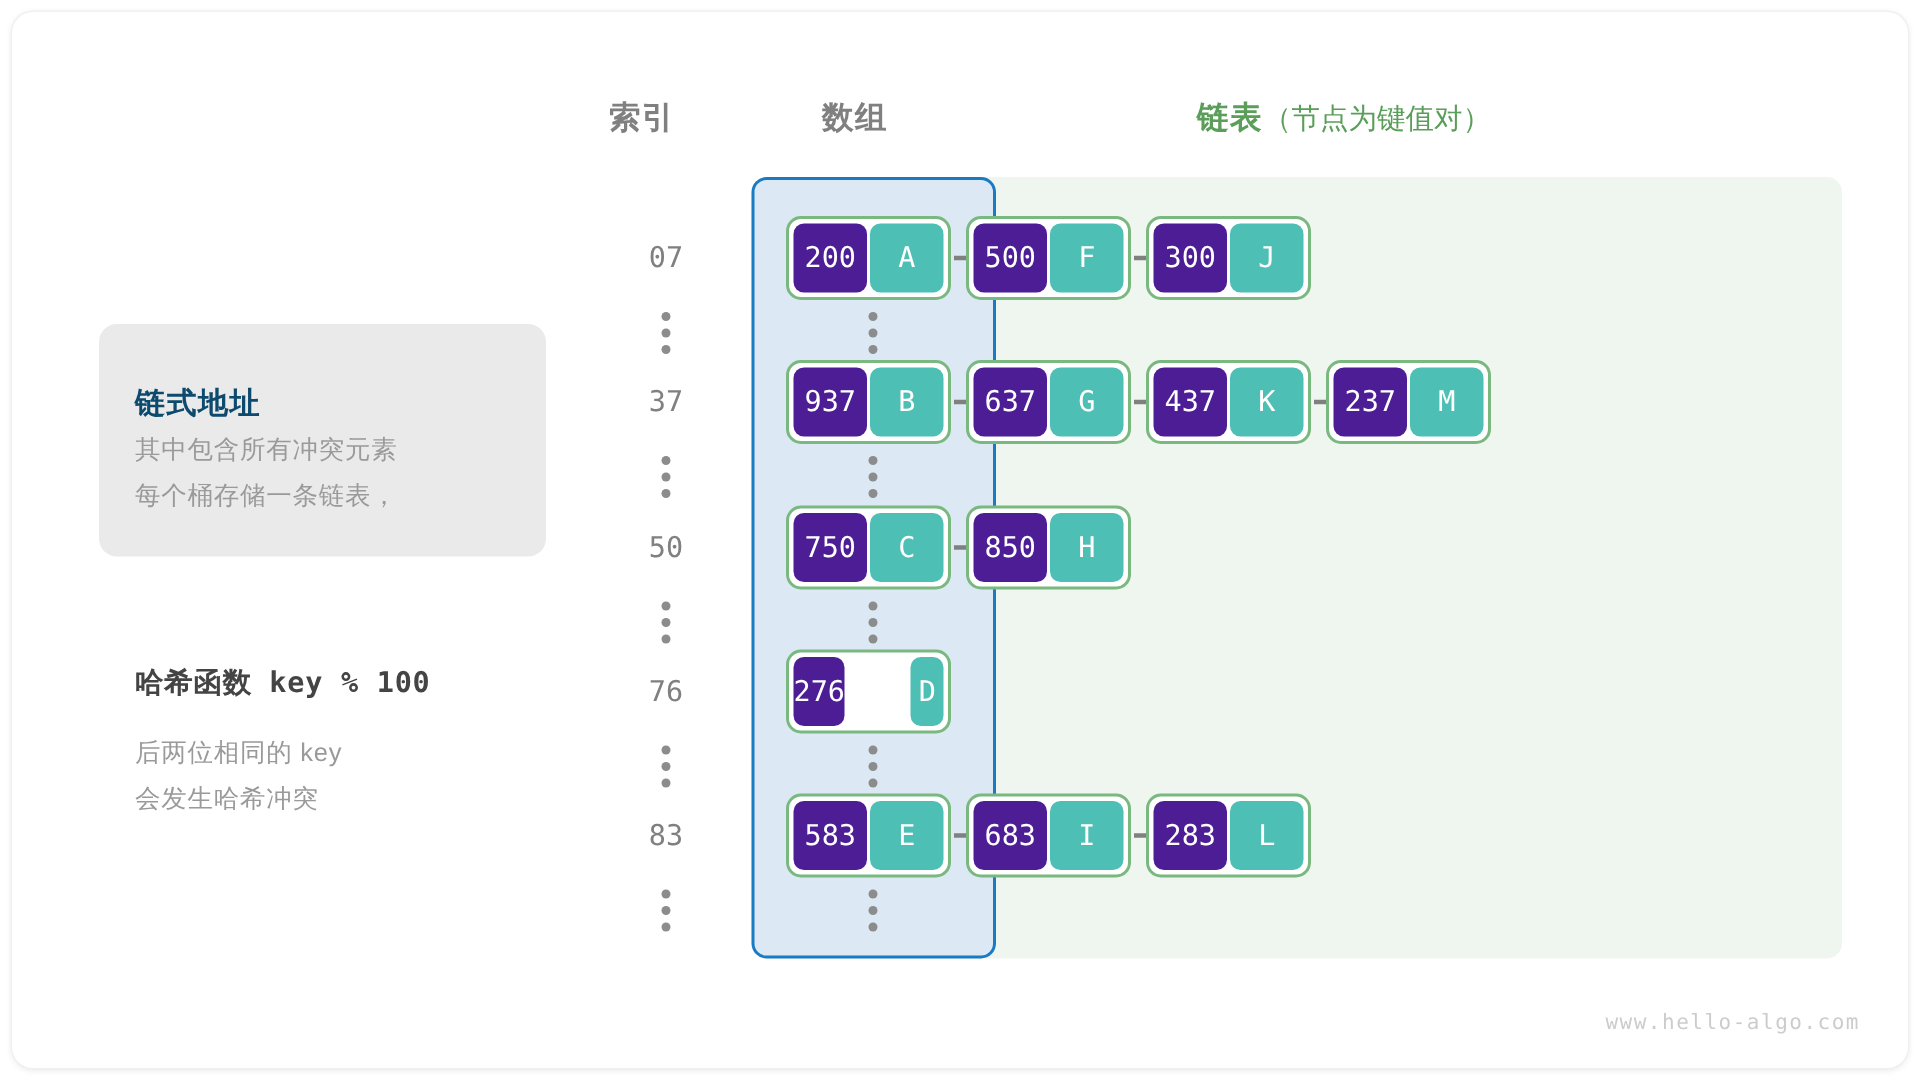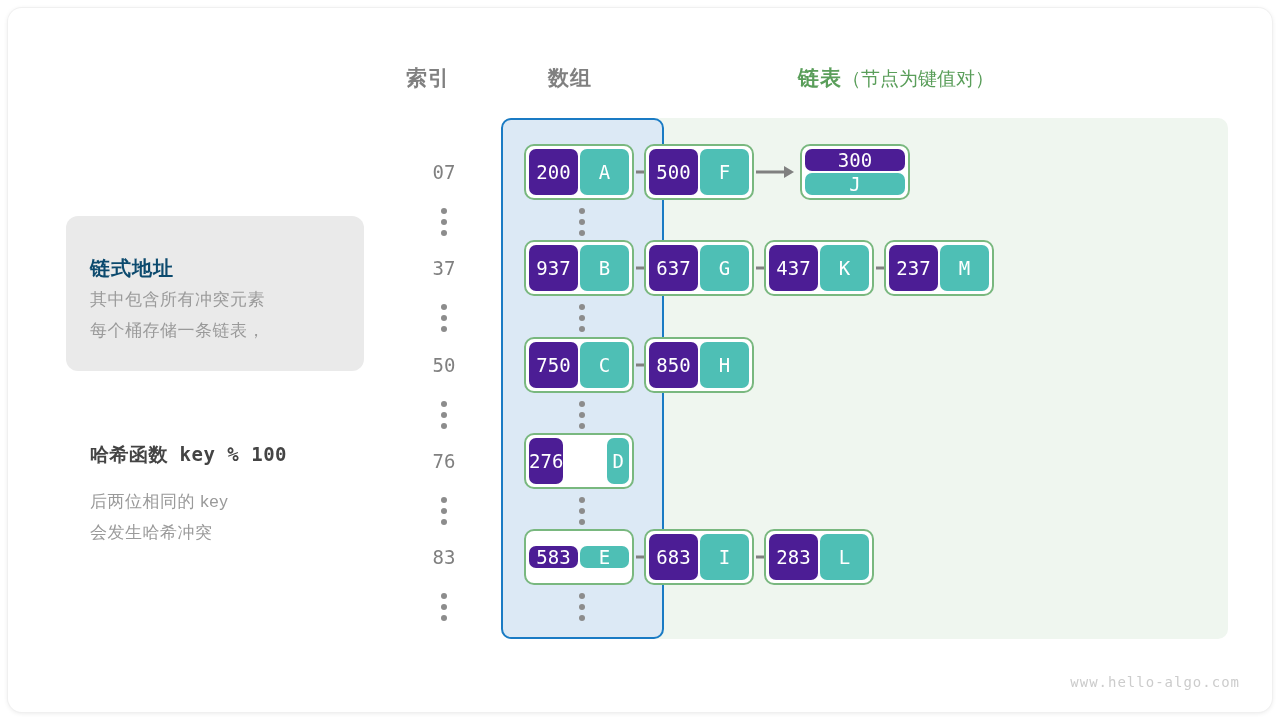--- a/index.html
+++ b/index.html
@@ -235,21 +235,21 @@
       <div class="node" style="left: 636px; top: 136px;">
         <div class="cell key">500</div>
         <div class="cell val">F</div>
       </div>
       <div class="arrow" style="left: 748px; top: 136px;">
         <svg width="38" height="56" viewBox="0 0 38 56">
           <line x1="0" y1="28" x2="28" y2="28" stroke="#808080" stroke-width="3"></line>
           <polygon points="28,22 38,28 28,34" fill="#808080"></polygon>
         </svg>
       </div>
-      <div class="node" style="left: 792px; top: 136px; flex-direction: column;">
+      <div class="node" style="left: 756px; top: 136px;">
         <div class="cell key">300</div>
         <div class="cell val">J</div>
       </div>
       <div class="idx" style="top: 232px;">37</div>
       <div class="node" style="left: 516px; top: 232px;">
         <div class="cell key">937</div>
         <div class="cell val">B</div>
       </div>
       <div class="arrow" style="left: 628px; top: 232px;">
         <svg width="38" height="56" viewBox="0 0 38 56">
@@ -295,21 +295,21 @@
       <div class="node" style="left: 636px; top: 329px;">
         <div class="cell key">850</div>
         <div class="cell val">H</div>
       </div>
       <div class="idx" style="top: 425px;">76</div>
       <div class="node" style="left: 516px; top: 425px; gap: 44px;">
         <div class="cell key">276</div>
         <div class="cell val">D</div>
       </div>
       <div class="idx" style="top: 521px;">83</div>
-      <div class="node" style="left: 516px; top: 521px; align-items: center;">
+      <div class="node" style="left: 516px; top: 521px;">
         <div class="cell key">583</div>
         <div class="cell val">E</div>
       </div>
       <div class="arrow" style="left: 628px; top: 521px;">
         <svg width="38" height="56" viewBox="0 0 38 56">
           <line x1="0" y1="28" x2="28" y2="28" stroke="#808080" stroke-width="3"></line>
           <polygon points="28,22 38,28 28,34" fill="#808080"></polygon>
         </svg>
       </div>
       <div class="node" style="left: 636px; top: 521px;">

